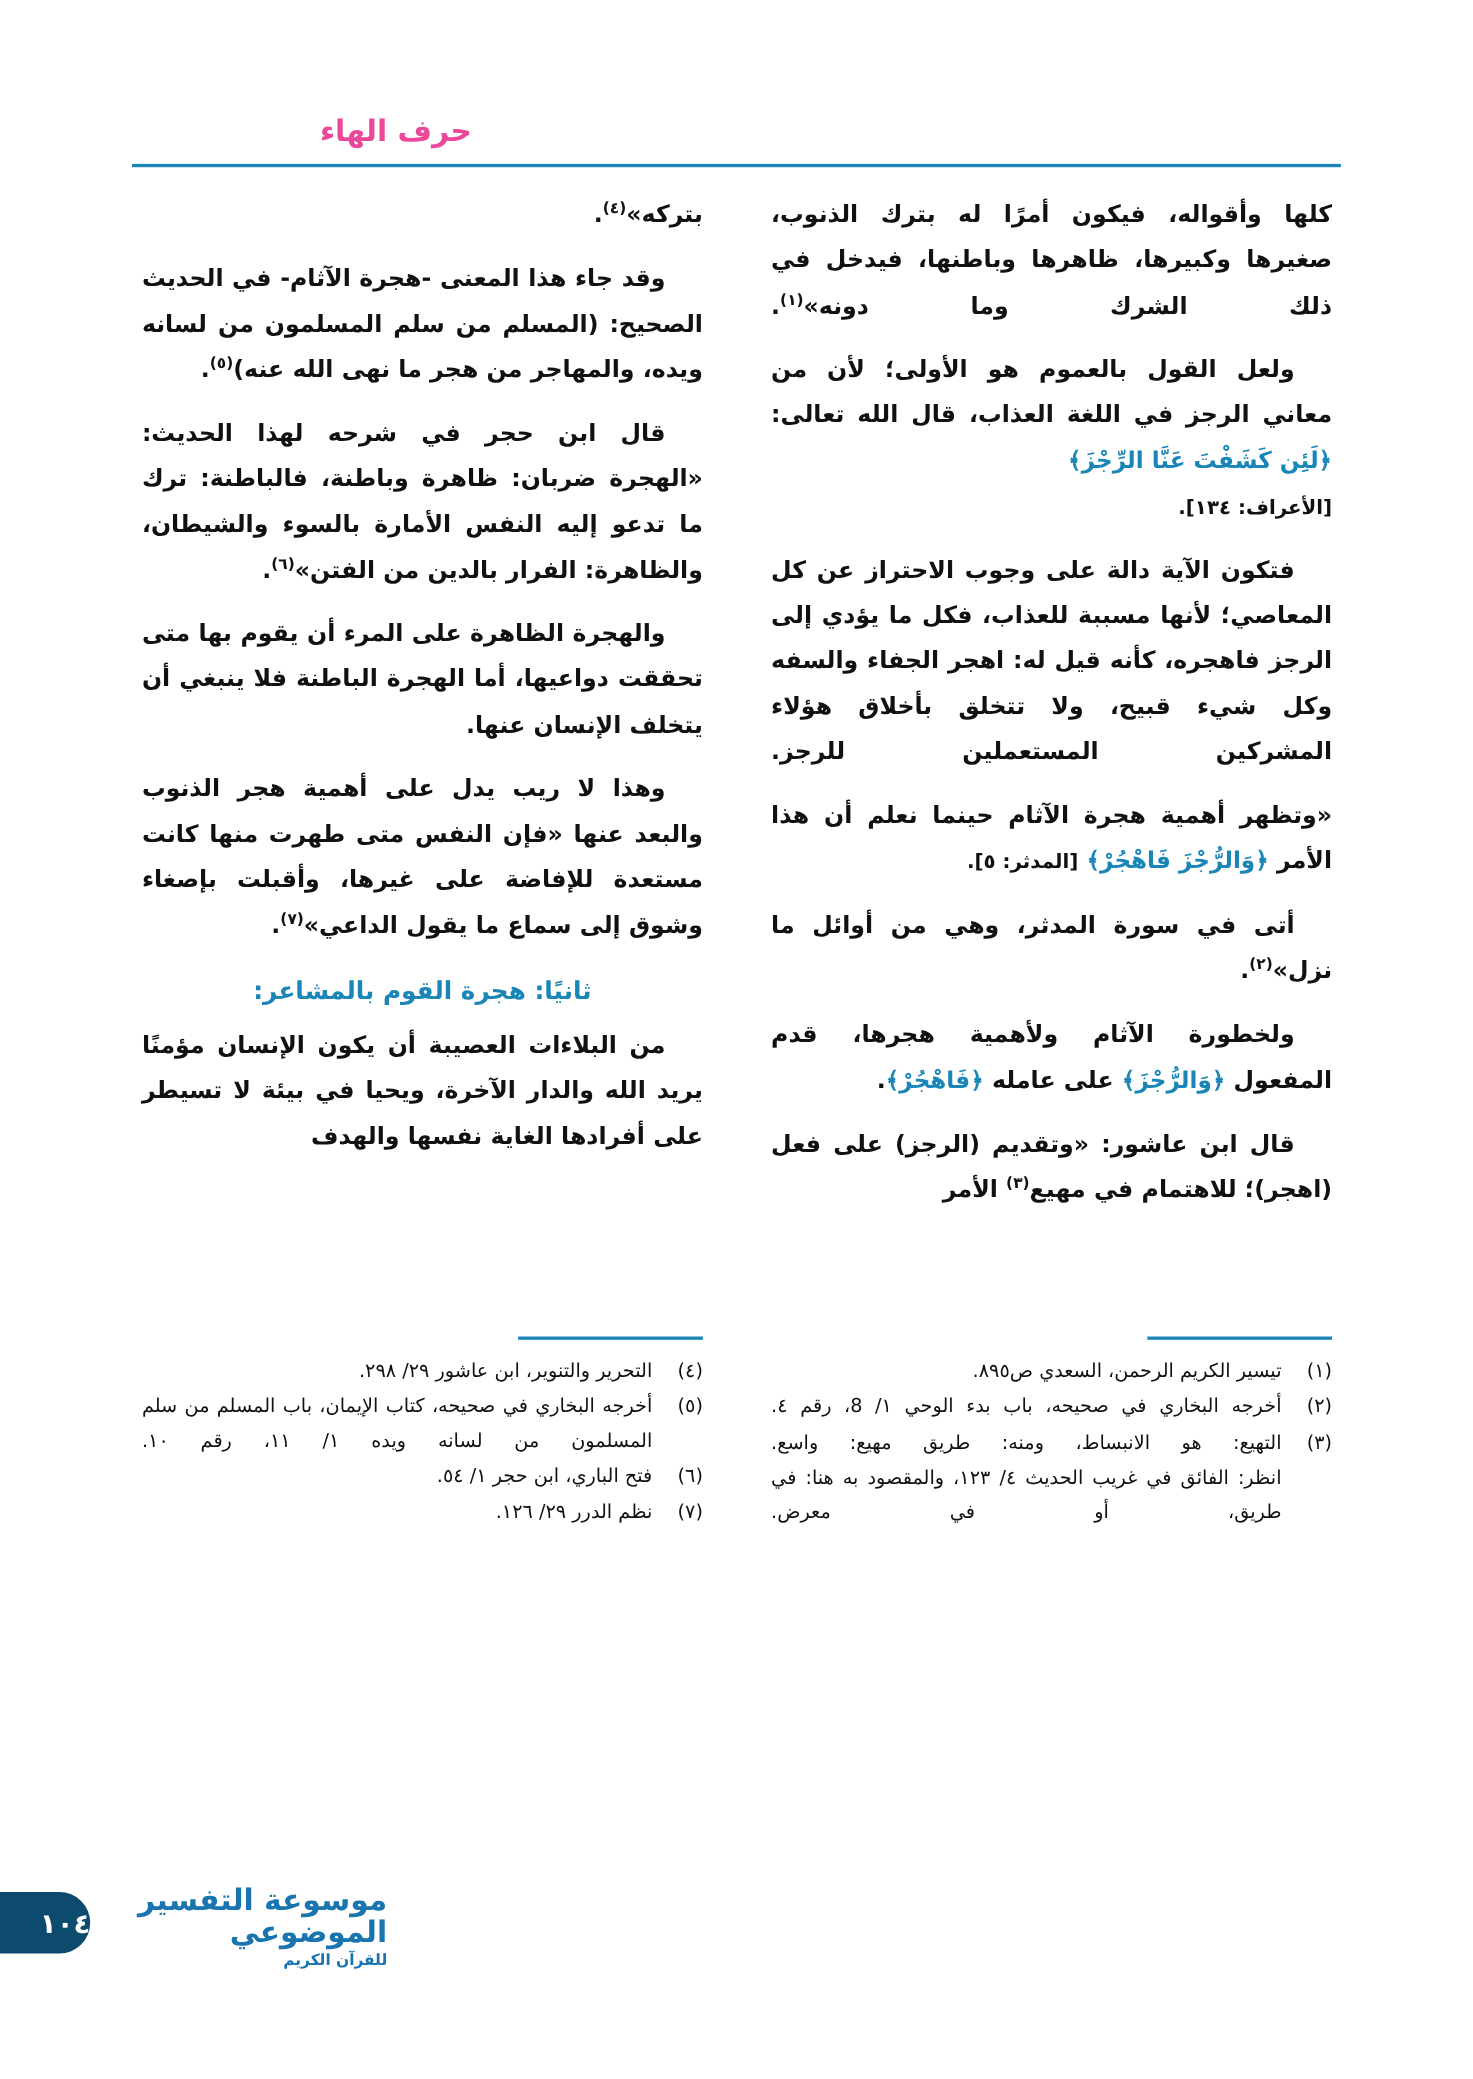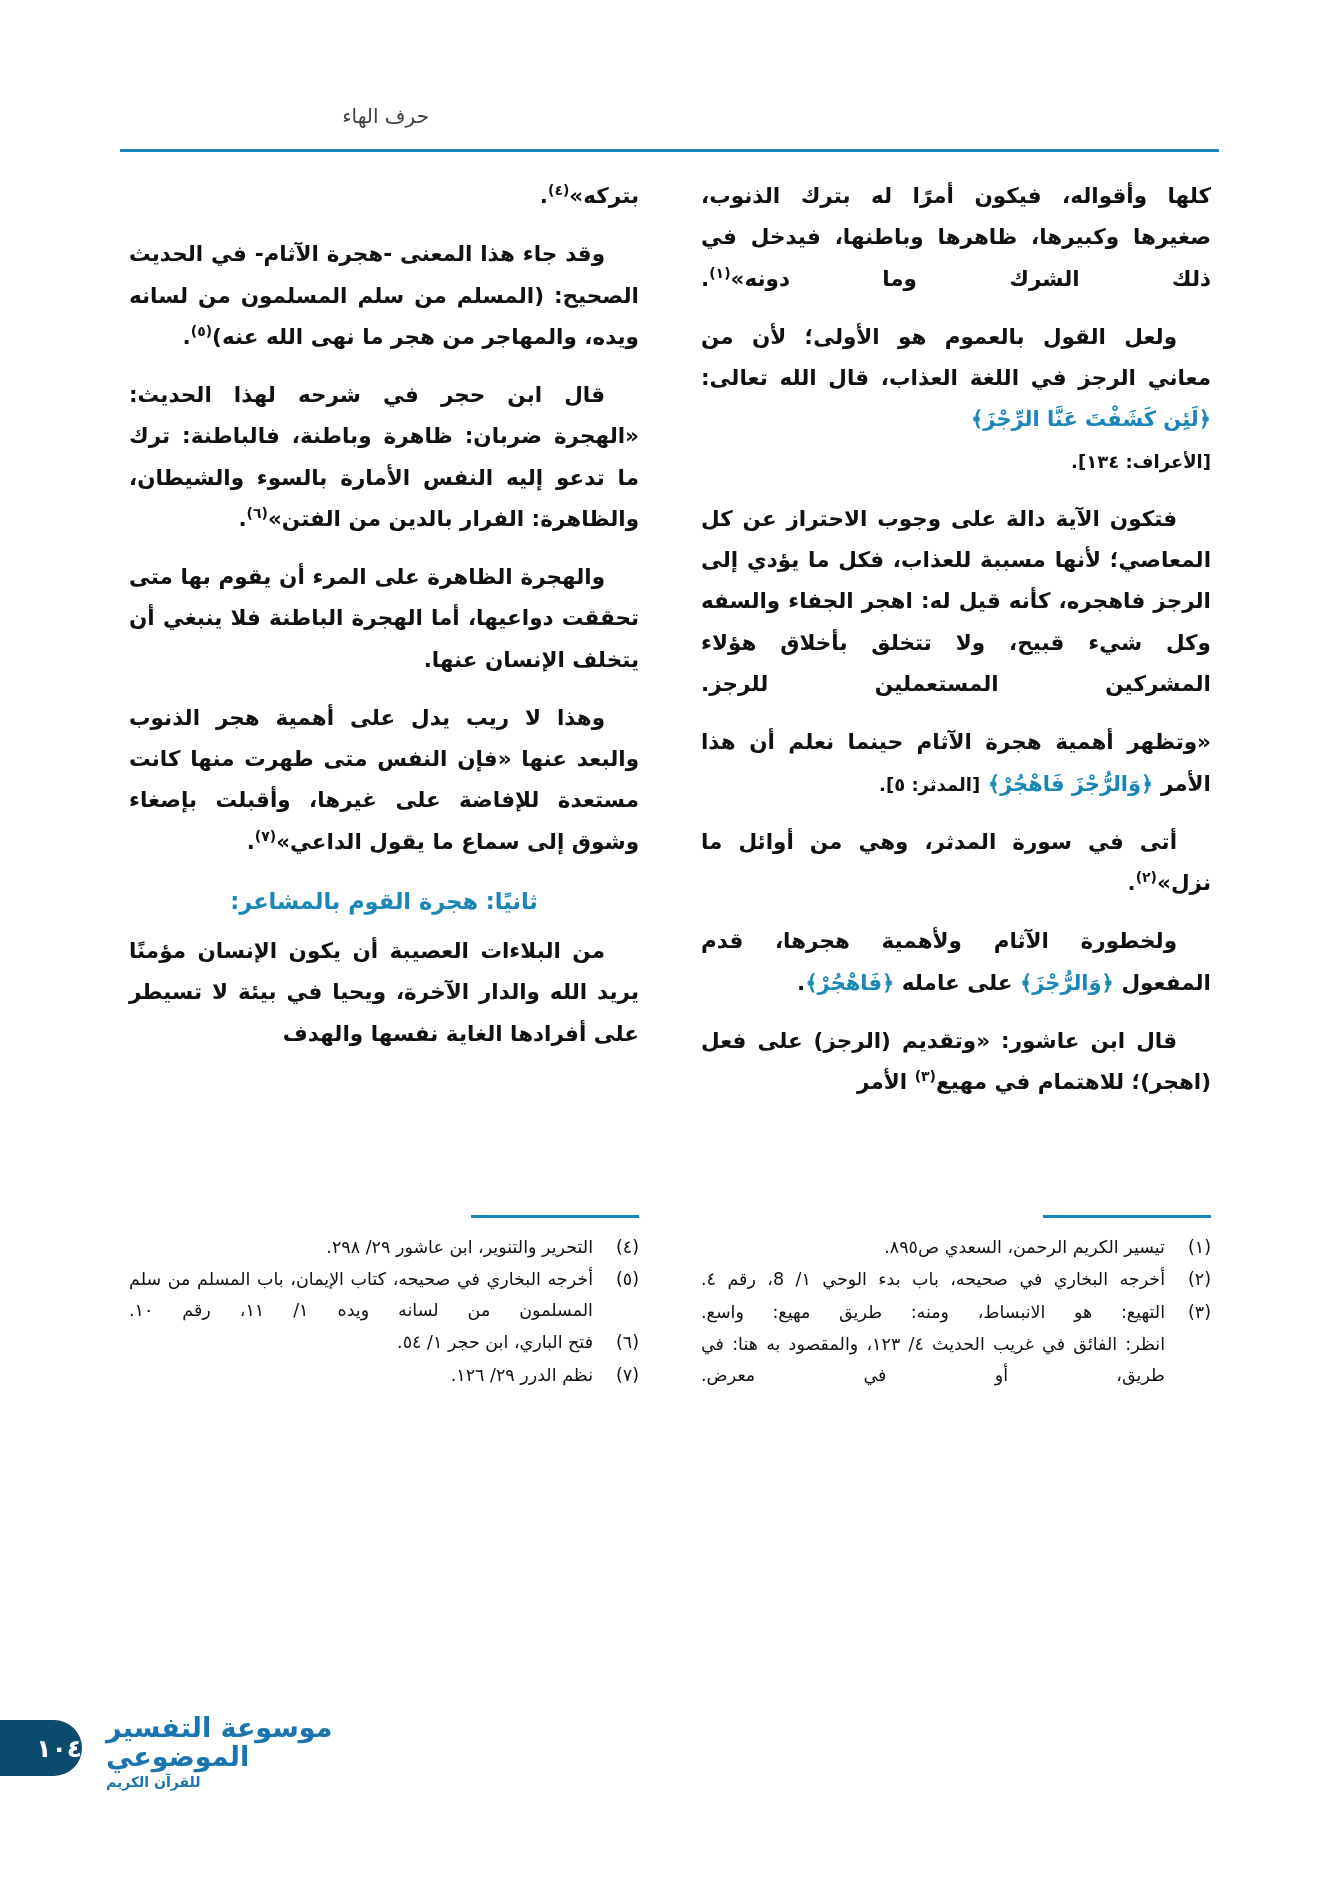--- a/index.html
+++ b/index.html
@@ -26,24 +26,24 @@
     position: absolute;
     top: 104px;
     right: 120px;
     left: 120px;
     height: 58px;
   }
   .header-title {
     position: absolute;
     right: 790px;
     top: 0;
-    font-size: 20px;
-    color: #404040;
+    font-size: 27px;
+    color: #ec4899;
     letter-spacing: 0px;
-    font-weight: 400;
+    font-weight: 700;
   }
   .header-rule {
     position: absolute;
     left: 0;
     right: 0;
     top: 45px;
     height: 3px;
     background: #1a86b8;
   }
 
@@ -166,24 +166,24 @@
     justify-content: flex-start;
   }
   .page-num {
     color: #ffffff;
     font-size: 25px;
     font-weight: 700;
     letter-spacing: 1px;
   }
   .logo {
     position: absolute;
-    left: 106px;
+    left: 92px;
     bottom: 100px;
     width: 260px;
-    text-align: left;
+    text-align: right;
   }
   .logo-main {
     color: #1a74b0;
     font-size: 27px;
     font-weight: 700;
     line-height: 1.1;
     letter-spacing: -1px;
   }
   .logo-sub {
     color: #1a74b0;

